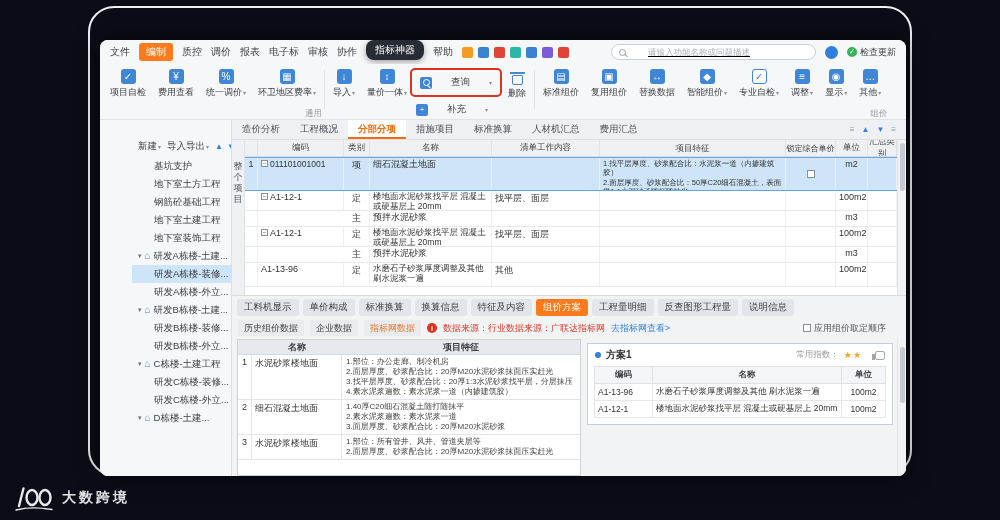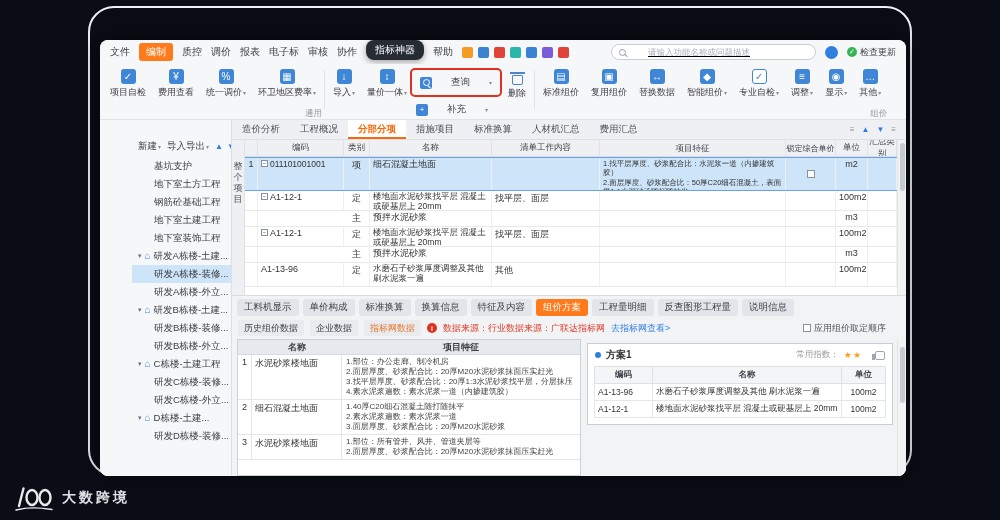--- a/index.html
+++ b/index.html
@@ -419,23 +419,20 @@
             <span>研发C栋楼-装修...</span>
           </div>
         <div class="ti">
             <span>研发C栋楼-外立...</span>
           </div>
         <div class="ti grp">
             <span class="tcaret">▾</span>
             <span class="house">⌂</span>
             <span>D栋楼-土建...</span>
           </div>
-        <div class="ti">
-            <span>研发D栋楼-装修...</span>
-          </div>
       </div>
     </div>
 
     <div class="grid">
       <div class="strip">整个项目</div>
       <div class="gmain">
         <div class="ghead">
           <span class="gc w-num"></span>
           <span class="gc w-code" style="justify-content:center">编码</span>
           <span class="gc w-type">类别</span>

